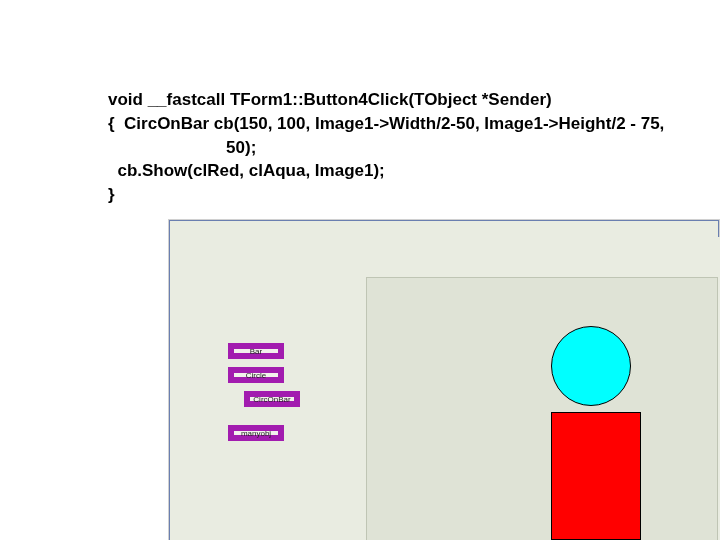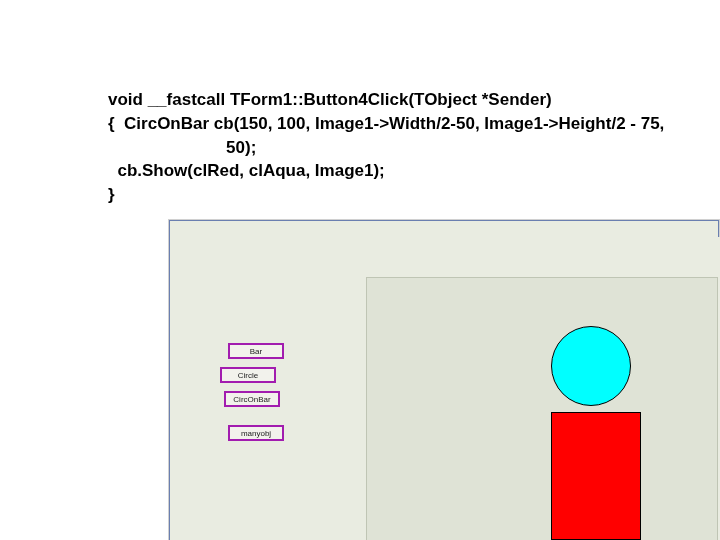--- a/index.html
+++ b/index.html
@@ -46,21 +46,21 @@
       width: 100%;
       height: calc(100% - 16px);
       background: #e9ece1;
     }
     .btn {
       position: absolute;
       width: 56px;
       height: 16px;
       font-size: 8px;
       background: #f2f2ec;
-      border: 2px solid #a21caf;
+      border: 6px solid #a21caf;
       display: flex;
       align-items: center;
       justify-content: center;
       color: #222;
       cursor: pointer;
     }
     .btn.exit { width: 56px; }
     .canvas {
       position: absolute;
       left: 164px;
@@ -91,24 +91,24 @@
 <span>                         50);</span>
 <span>  cb.Show(clRed, clAqua, Image1);</span>
 <span>}</span></div>
 
   <div class="window">
     <div class="client">
 
       <div class="btn" style="left:26px; top:90px;">
         <span>Bar</span>
       </div>
-      <div class="btn" style="left:18px; top:114px;">
+      <div class="btn" style="left:26px; top:114px;">
         <span>Circle</span>
       </div>
-      <div class="btn" style="left:22px; top:138px;">
+      <div class="btn" style="left:42px; top:138px;">
         <span>CircOnBar</span>
       </div>
       <div class="btn" style="left:26px; top:172px;">
         <span>manyobj</span>
       </div>
 
       <div class="canvas">
         <div class="circ" style="left:168px; top:32px; width:80px; height:80px;"></div>
         <div class="rect" style="left:168px; top:118px; width:90px; height:128px;"></div>
       </div>

